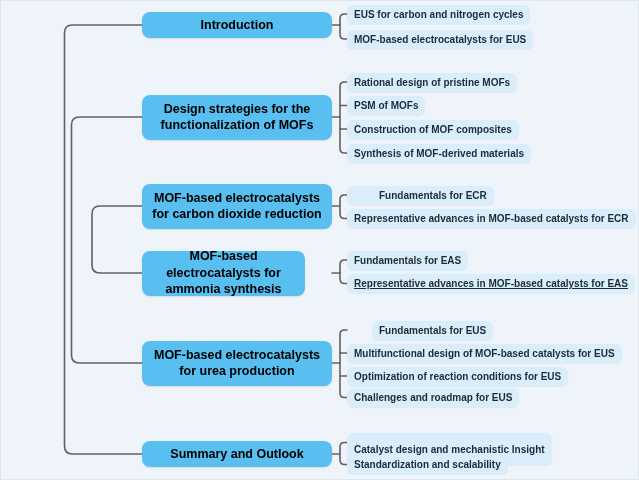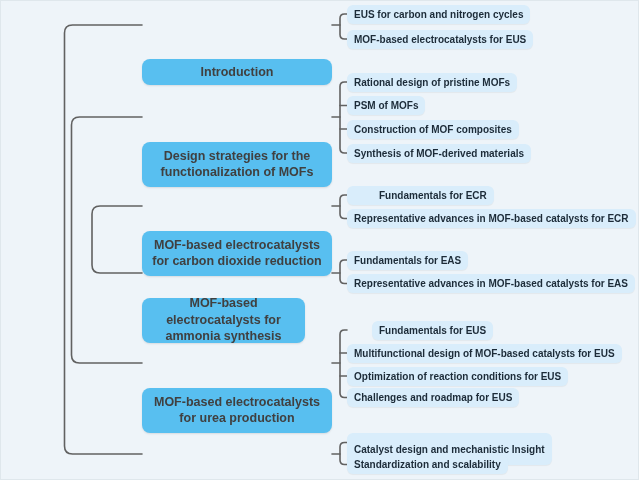--- a/index.html
+++ b/index.html
@@ -21,26 +21,25 @@
     border-radius:7px;
     color:#fff;font-weight:bold;font-size:14px;
     display:flex;align-items:center;justify-content:center;
     box-shadow:0 1px 2px rgba(0,0,0,.18);
     z-index:3;
   }
   .branch{
     position:absolute;
     background:var(--branch-bg,#58bff0);
     border-radius:8px;
-    color:#404040;font-weight:bold;font-size:12.5px;line-height:16.5px;
+    color:#000000;font-weight:bold;font-size:12.5px;line-height:16.5px;
     display:flex;align-items:center;justify-content:center;text-align:center;
     padding:0 4px;box-sizing:border-box;
     box-shadow:0 1px 2px rgba(0,0,0,.10);
     z-index:2;
-    margin-top:47px;
   }
   .leaf{
     position:absolute;
     background:var(--leaf-bg,#d9edfb);
     border-radius:6px;
     color:var(--leaf-text,#1c2b38);
     font-weight:bold;font-size:10px;
     display:flex;align-items:center;
     padding:0 7px;white-space:nowrap;
     box-shadow:0 1px 1px rgba(0,0,0,.05);
@@ -79,21 +78,21 @@
       <div class="branch" style="left: 141px; top: 93.5px; width: 190px; height: 45px;">Design strategies for the functionalization of MOFs</div>
       <div class="leaf" style="left: 346px; top: 71.5px; height: 19px;">Rational design of pristine MOFs</div>
       <div class="leaf" style="left: 346px; top: 95px; height: 19px;">PSM of MOFs</div>
       <div class="leaf" style="left: 346px; top: 118.5px; height: 19px;">Construction of MOF composites</div>
       <div class="leaf" style="left: 346px; top: 142.5px; height: 19px;">Synthesis of MOF-derived materials</div>
       <div class="branch" style="left: 141px; top: 182.5px; width: 190px; height: 45px;">MOF-based electrocatalysts for carbon dioxide reduction</div>
       <div class="leaf" style="left: 346px; top: 184.5px; height: 19px; padding-left: 32px;">Fundamentals for ECR</div>
       <div class="leaf" style="left: 346px; top: 208px; height: 19px;">Representative advances in MOF-based catalysts for ECR</div>
       <div class="branch" style="left: 141px; top: 249.5px; width: 163px; height: 45px;">MOF-based electrocatalysts for ammonia synthesis</div>
       <div class="leaf" style="left: 346px; top: 249.5px; height: 19px;">Fundamentals for EAS</div>
-      <div class="leaf" style="left: 346px; top: 273px; height: 19px;">Representative advances in MOF-based catalysts for EAS</div>
+      <div class="leaf" style="left: 346px; top: 273px; height: 19px; text-decoration: underline;">Representative advances in MOF-based catalysts for EAS</div>
       <div class="branch" style="left: 141px; top: 339.5px; width: 190px; height: 45px;">MOF-based electrocatalysts for urea production</div>
       <div class="leaf" style="left: 346px; top: 319.5px; height: 19px; margin-left: 25px;">Fundamentals for EUS</div>
       <div class="leaf" style="left: 346px; top: 342.5px; height: 19px;">Multifunctional design of MOF-based catalysts for EUS</div>
       <div class="leaf" style="left: 346px; top: 365.5px; height: 19px;">Optimization of reaction conditions for EUS</div>
       <div class="leaf" style="left: 346px; top: 387px; height: 19px;">Challenges and roadmap for EUS</div>
       <div class="branch" style="left: 141px; top: 440px; width: 190px; height: 26px;">Summary and Outlook</div>
       <div class="leaf" style="left: 346px; top: 432px; height: 32px;">Catalyst design and mechanistic Insight</div>
       <div class="leaf" style="left: 346px; top: 454px; height: 19px;">Standardization and scalability</div>
     </div>
 </div>

